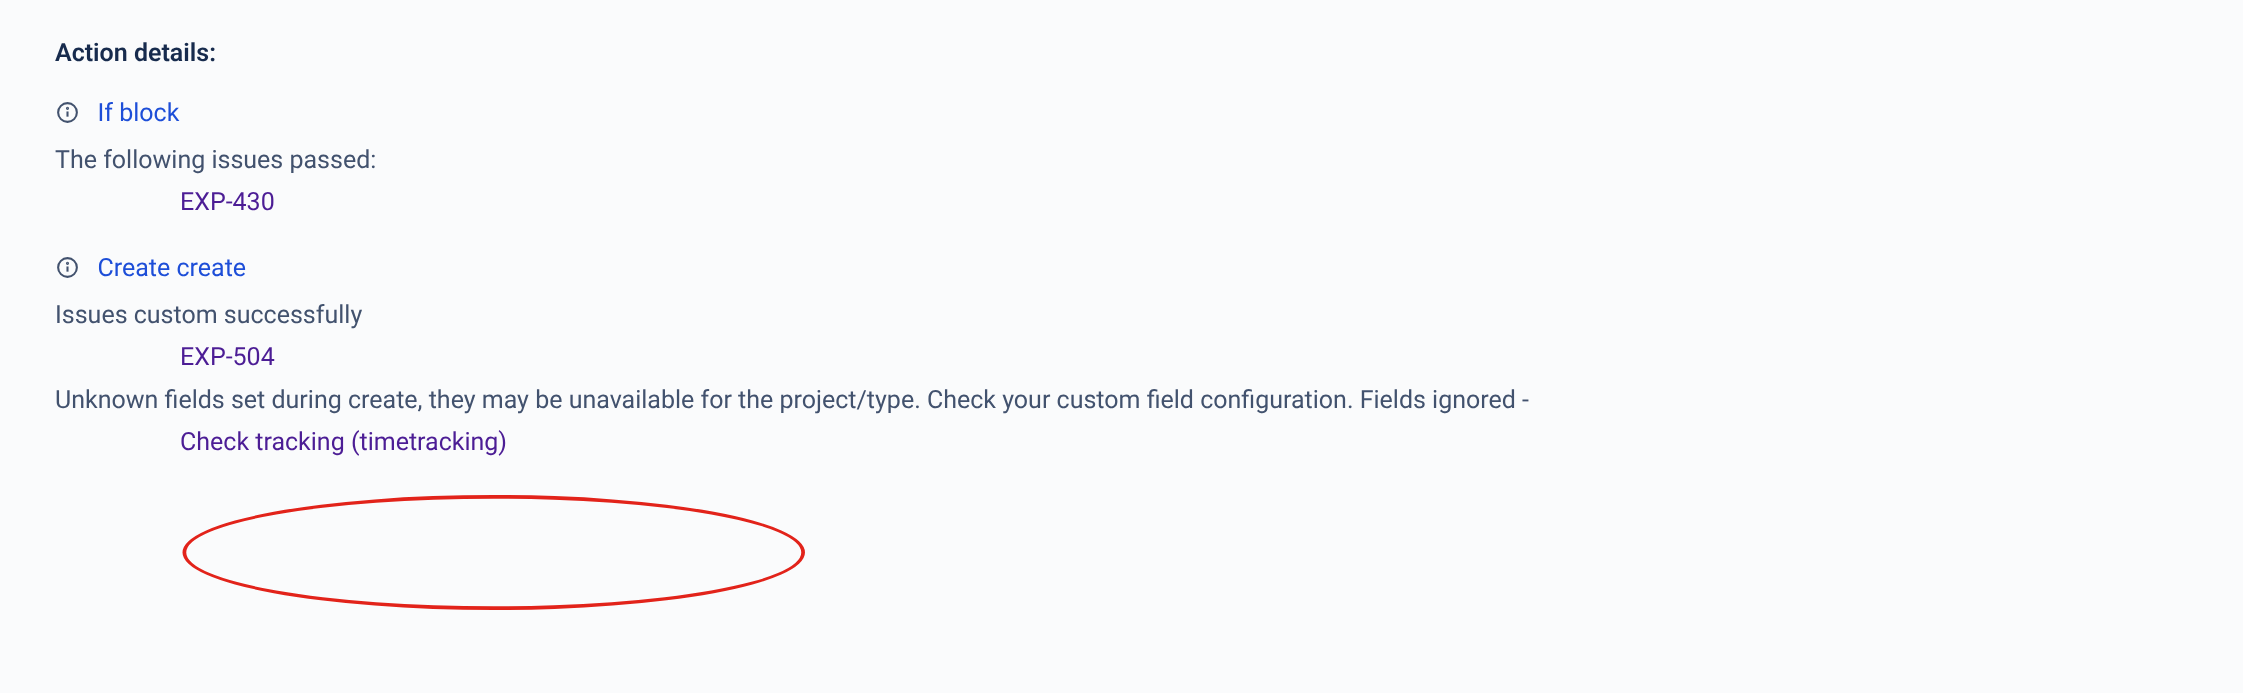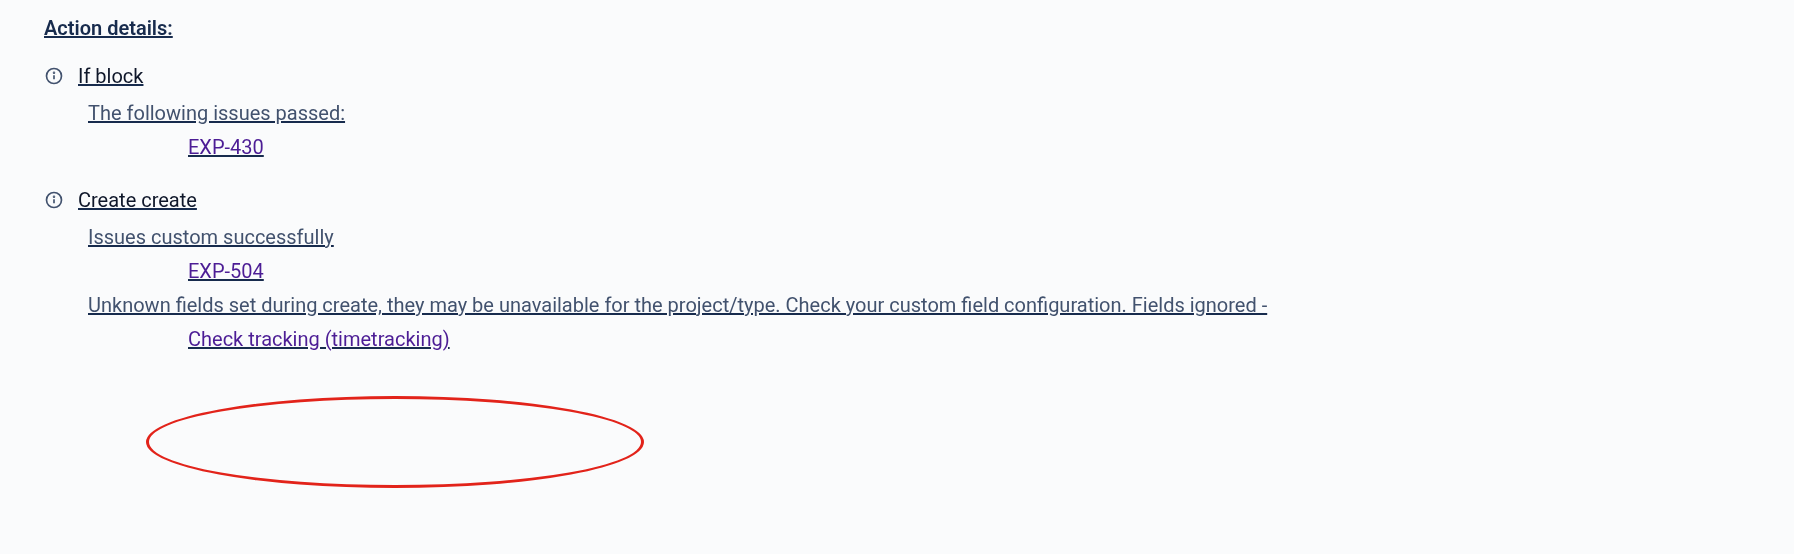--- a/index.html
+++ b/index.html
@@ -6,23 +6,22 @@
     margin: 0;
     padding: 0;
     width: 1794px;
     height: 554px;
     background: #FAFBFC;
     font-family: -apple-system, BlinkMacSystemFont, "Segoe UI", Roboto, "Helvetica Neue", Arial, sans-serif;
     font-size: 20px;
     color: #172B4D;
   }
   .container {
-    padding: 16px 44px;
+    padding: 30px 44px;
     position: relative;
-    text-decoration: underline;
   }
   .section-title {
     font-weight: 600;
     font-size: 20px;
     color: #172B4D;
     margin-bottom: 24px;
   }
   .block {
     margin-bottom: 24px;
   }
@@ -38,25 +37,24 @@
     display: inline-flex;
     align-items: center;
     justify-content: center;
   }
   .info-icon svg {
     width: 20px;
     height: 20px;
   }
   .block-title {
     font-size: 20px;
-    color: #0f172a;
+    color: #1d4ed8;
     font-weight: 400;
   }
   .block-body {
-    margin-left: 44px;
     margin-top: 8px;
     color: #42526E;
     font-size: 20px;
     line-height: 1.7;
   }
   .indented {
     margin-left: 100px;
     color: #4c1d95;
   }
   .highlight-ellipse {

